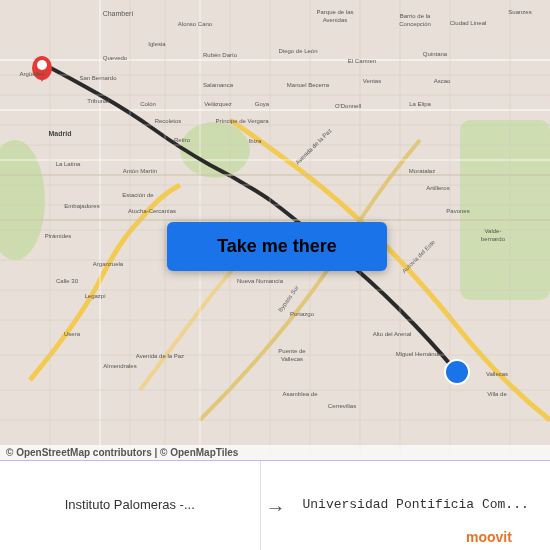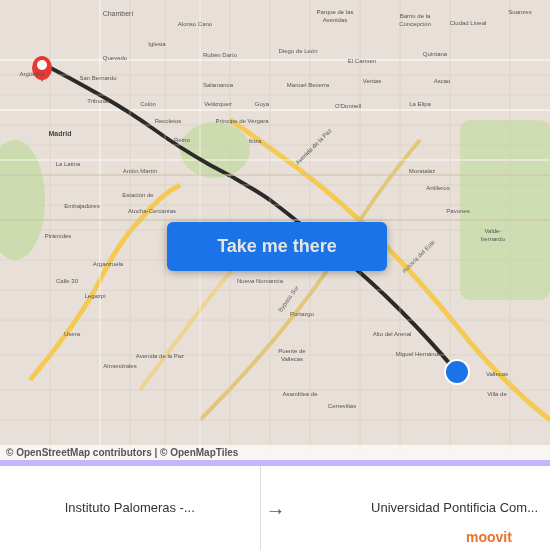--- a/index.html
+++ b/index.html
@@ -20,63 +20,64 @@
     }
 
     
     #take-me-there-btn {
       position: absolute;
       top: 222px;
       left: 167px;
       width: 220px;
       height: 49px;
       background-color: #1a73e8;
-      color: #e5e5e5;
+      color: #000000;
       border: none;
       border-radius: 6px;
       font-size: 18px;
       font-weight: bold;
       cursor: pointer;
       display: flex;
       align-items: center;
       justify-content: center;
       box-shadow: 0 2px 8px rgba(0,0,0,0.3);
       z-index: 10;
     }
 
     
     #bottom-bar {
       width: 550px;
       height: 90px;
       background: white;
       display: flex;
       align-items: center;
-      border-top: 6px solid #c4b5fd;
+      border-top: 1px solid #c4b5fd;
       position: relative;
     }
 
     #route-from {
       flex: 1;
       display: flex;
       flex-direction: column;
       align-items: center;
       justify-content: center;
       padding: 8px 12px;
       border-right: 1px solid #ddd;
       height: 100%;
     }
 
     #route-to {
       flex: 1;
       display: flex;
       flex-direction: column;
-      align-items: flex-end;
+      align-items: flex-start;
       justify-content: center;
       padding: 8px 12px;
       height: 100%;
+      font-family: Liberation Mono, monospace;
     }
 
     .route-label {
       font-size: 13px;
       color: #333;
       text-align: center;
       line-height: 1.3;
     }
 
     #arrow-icon {

